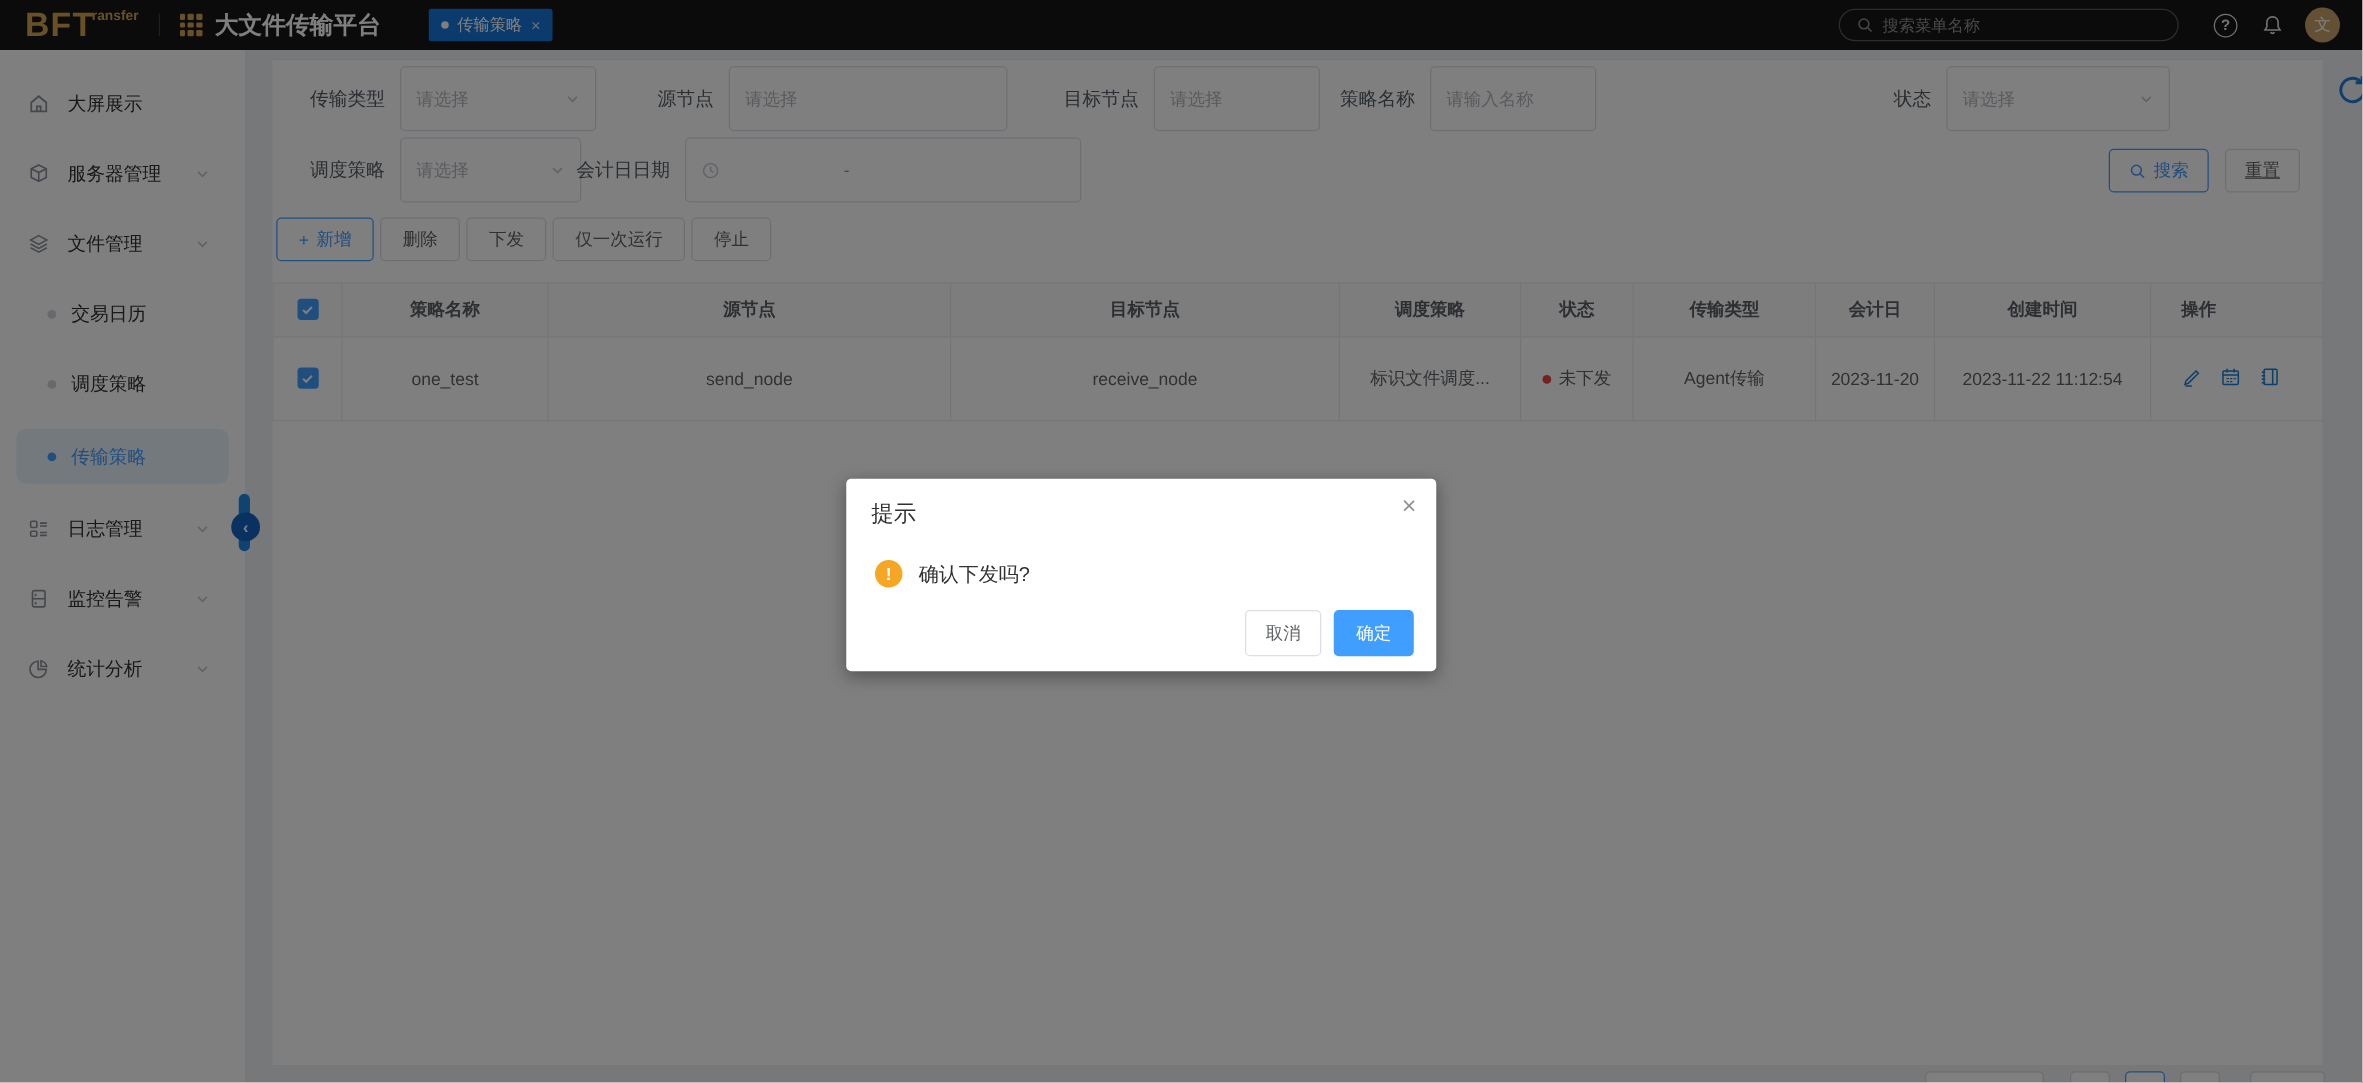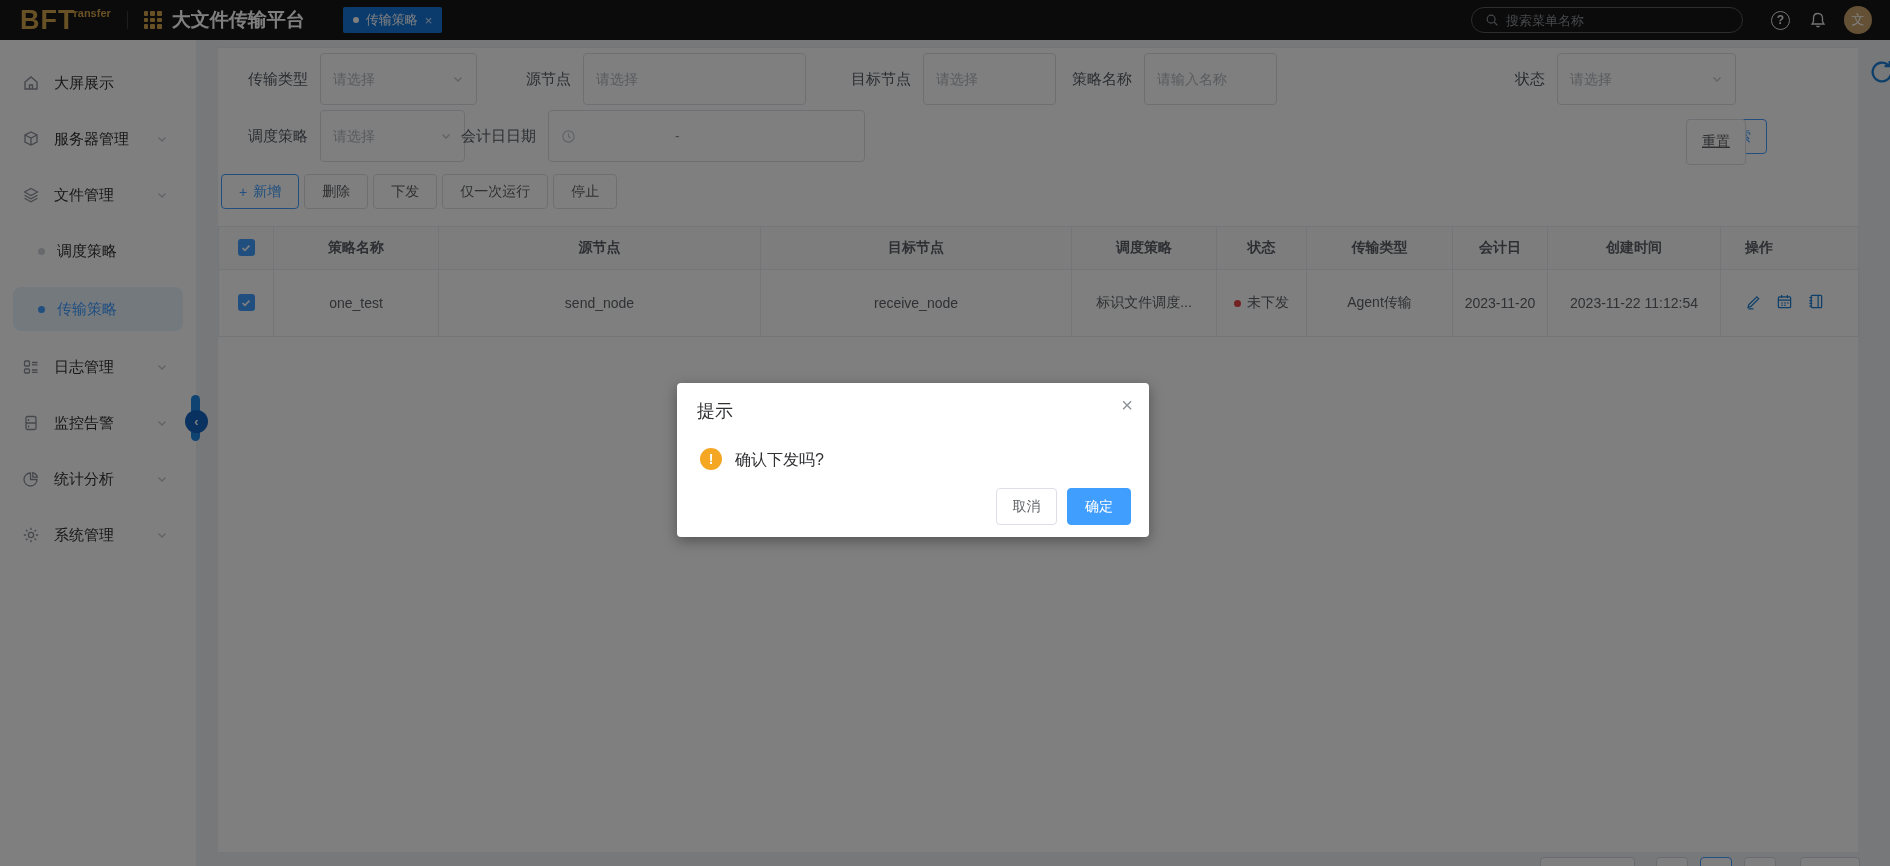--- a/index.html
+++ b/index.html
@@ -69,21 +69,21 @@
   .finput input::placeholder, .fselect input::placeholder { color:#b2b6bd; }
   .fselect .sel-chev { color:#c0c4cc; display:flex; margin-left:6px; }
   .fdate { color:#b2b6bd; }
   .fdate .clock { color:#c0c4cc; display:flex; margin-right:10px; }
   .fdate .sep { position:absolute; left:40%; color:#8a8f99; font-size:14px; }
 
   .btn { border-radius:4px; font-size:14px; background:#fff; display:inline-flex; align-items:center;
          justify-content:center; gap:6px; cursor:pointer; border:1px solid #dcdfe6; color:#606266; }
   .btn.primary-plain { border-color:#409EFF; color:#409EFF; }
   .btn-search { position:absolute; left:1469px; top:71px; width:80px; height:35px; }
-  .btn-reset  { position:absolute; left:1468px; top:71px; width:60px; height:46px;text-decoration:underline; }
+  .btn-reset  { position:absolute; left:1562px; top:71px; width:60px; height:35px;text-decoration:underline; }
   .toolbar { position:absolute; left:3px; top:126px; display:flex; gap:5px; }
   .toolbar .btn { height:35px; padding:0 17px; }
 
   
   .tbl { position:absolute; left:0; top:178px; width:1640px; border-collapse:collapse; table-layout:fixed; }
   .tbl th, .tbl td { border:1px solid #e8ebf0; text-align:center; font-size:14px; }
   .tbl th { height:43px; color:#5a5e66; font-weight:700; background:#fafbfc; }
   .tbl td { height:67px; color:#5f6368; }
   .tbl .wrap { word-break:break-all; line-height:22px; padding:0 6px; }
   .cbx { width:17px; height:17px; background:#409EFF; border-radius:3px; display:inline-grid;
@@ -194,20 +194,24 @@
           </span>
         <span>文件管理</span>
         <span class="chev">
             <svg width="12" height="12" viewBox="0 0 12 12">
               <path d="M2.5 4.5l3.5 3.5 3.5-3.5" fill="none" stroke="currentColor" stroke-width="1.3"></path>
             </svg>
           </span>
       </div>
       <div class="sub-item">
         <span class="sub-dot"></span>
+        <span>交易日历</span>
+      </div>
+      <div class="sub-item">
+        <span class="sub-dot"></span>
         <span>调度策略</span>
       </div>
       <div class="sub-item active">
         <span class="sub-dot"></span>
         <span>传输策略</span>
       </div>
       <div class="nav-item">
         <span class="nav-ic">
             <svg width="18" height="18" viewBox="0 0 18 18">
               <rect x="2.5" y="3" width="5" height="5" rx="1" fill="none" stroke="currentColor" stroke-width="1.3"></rect>
@@ -237,34 +241,20 @@
           </span>
       </div>
       <div class="nav-item">
         <span class="nav-ic">
             <svg width="18" height="18" viewBox="0 0 18 18">
               <path d="M8.5 3a6.5 6.5 0 1 0 6.5 6.5H8.5z" fill="none" stroke="currentColor" stroke-width="1.3"></path>
               <path d="M10.8 7.2V2.6a6.5 6.5 0 0 1 4.6 4.6z" fill="none" stroke="currentColor" stroke-width="1.3"></path>
             </svg>
           </span>
         <span>统计分析</span>
-        <span class="chev">
-            <svg width="12" height="12" viewBox="0 0 12 12">
-              <path d="M2.5 4.5l3.5 3.5 3.5-3.5" fill="none" stroke="currentColor" stroke-width="1.3"></path>
-            </svg>
-          </span>
-      </div>
-      <div class="nav-item">
-        <span class="nav-ic">
-            <svg width="18" height="18" viewBox="0 0 18 18">
-              <circle cx="9" cy="9" r="2.6" fill="none" stroke="currentColor" stroke-width="1.3"></circle>
-              <path d="M9 1.8v2.3M9 13.9v2.3M1.8 9h2.3M13.9 9h2.3M3.9 3.9l1.6 1.6M12.5 12.5l1.6 1.6M14.1 3.9l-1.6 1.6M5.5 12.5l-1.6 1.6" stroke="currentColor" stroke-width="1.3"></path>
-            </svg>
-          </span>
-        <span>系统管理</span>
         <span class="chev">
             <svg width="12" height="12" viewBox="0 0 12 12">
               <path d="M2.5 4.5l3.5 3.5 3.5-3.5" fill="none" stroke="currentColor" stroke-width="1.3"></path>
             </svg>
           </span>
       </div>
     </div>
     <div class="side-handle-bar"></div>
     <div class="side-handle-circle">‹</div>
   </aside>

